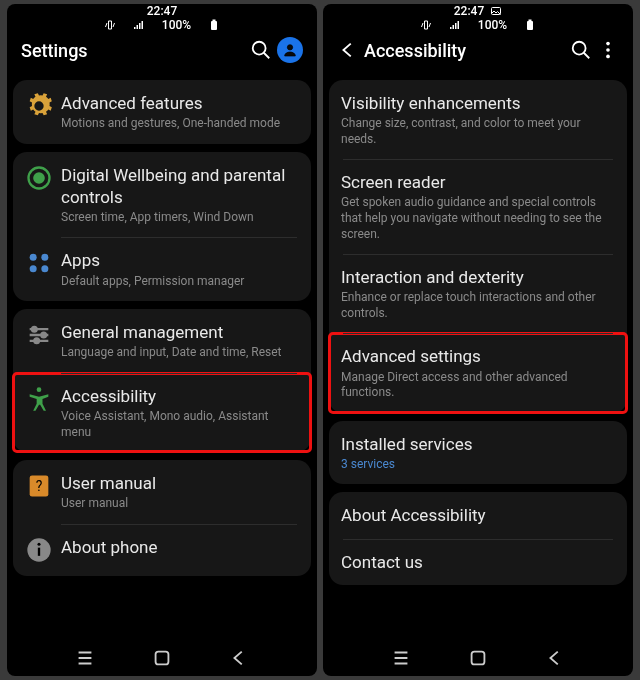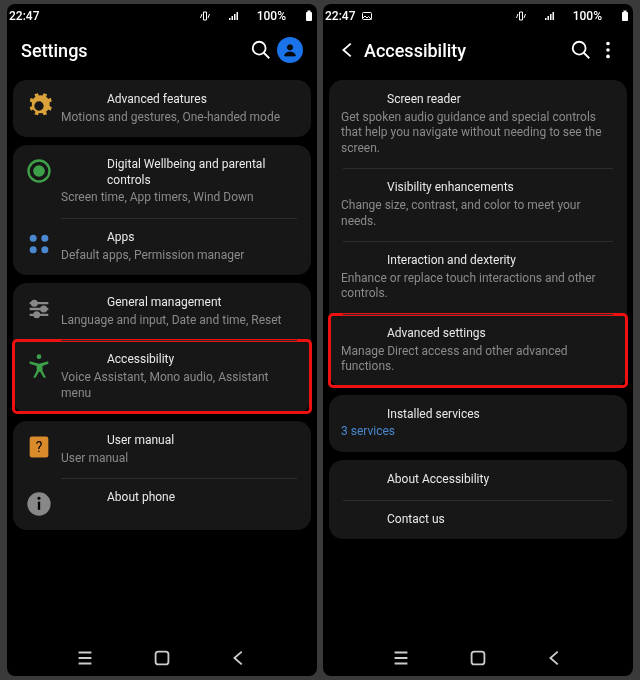--- a/index.html
+++ b/index.html
@@ -20,24 +20,25 @@
     overflow: hidden;
     display: flex;
     flex-direction: column;
     position: relative;
   }
   .statusbar {
     height: 24px;
     display: flex;
     align-items: center;
     justify-content: space-between;
-    padding: 0 2px;
+    padding: 0 8px;
     color: #fff;
     font-size: 12px;
     font-weight: 500;
+    flex-direction: column;
   }
   .statusbar .right { display:flex; align-items:center; gap:17px; }
   .statusbar .ico { width:12px; height:12px; display:inline-flex; }
   .header {
     height: 44px;
     display:flex;
     align-items:center;
     padding: 0 14px;
     gap: 5px;
   }
@@ -81,23 +82,22 @@
   .card.noicons .row + .row::before { left:14px; }
   .row .icon {
     width:28px; height:28px;
     flex:0 0 28px;
     margin-right:8px;
     display:flex; align-items:center; justify-content:center;
   }
   .row .txt { flex:1; min-width:0; }
   .row .label {
     color:#e9e9e9;
-    font-size:12px;
+    font-size:17px;
     line-height:1.3;
-    margin-left:46px;
   }
   .row .sub {
     color:#8a8a8a;
     font-size:12px;
     line-height:1.3;
     margin-top:2px;
   }
   .row .sub.link { color:#4a88d0; }
   .hl {
     outline: 3px solid #e11;
@@ -332,32 +332,32 @@
           <circle cx="12" cy="19" r="2"></circle>
         </svg>
       </span>
   </div>
 
   <div class="content">
 
     <div class="card noicons">
       <div class="row">
         <div class="txt">
+          <div class="label">Visibility enhancements</div>
+          <div class="sub">Change size, contrast, and color to meet your needs.</div>
+        </div>
+      </div>
+      <div class="row">
+        <div class="txt">
           <div class="label">Screen reader</div>
           <div class="sub">Get spoken audio guidance and special controls that help you navigate without needing to see the screen.</div>
         </div>
       </div>
       <div class="row">
         <div class="txt">
-          <div class="label">Visibility enhancements</div>
-          <div class="sub">Change size, contrast, and color to meet your needs.</div>
-        </div>
-      </div>
-      <div class="row">
-        <div class="txt">
           <div class="label">Interaction and dexterity</div>
           <div class="sub">Enhance or replace touch interactions and other controls.</div>
         </div>
       </div>
       <div class="row hl">
         <div class="txt">
           <div class="label">Advanced settings</div>
           <div class="sub">Manage Direct access and other advanced functions.</div>
         </div>
       </div>

